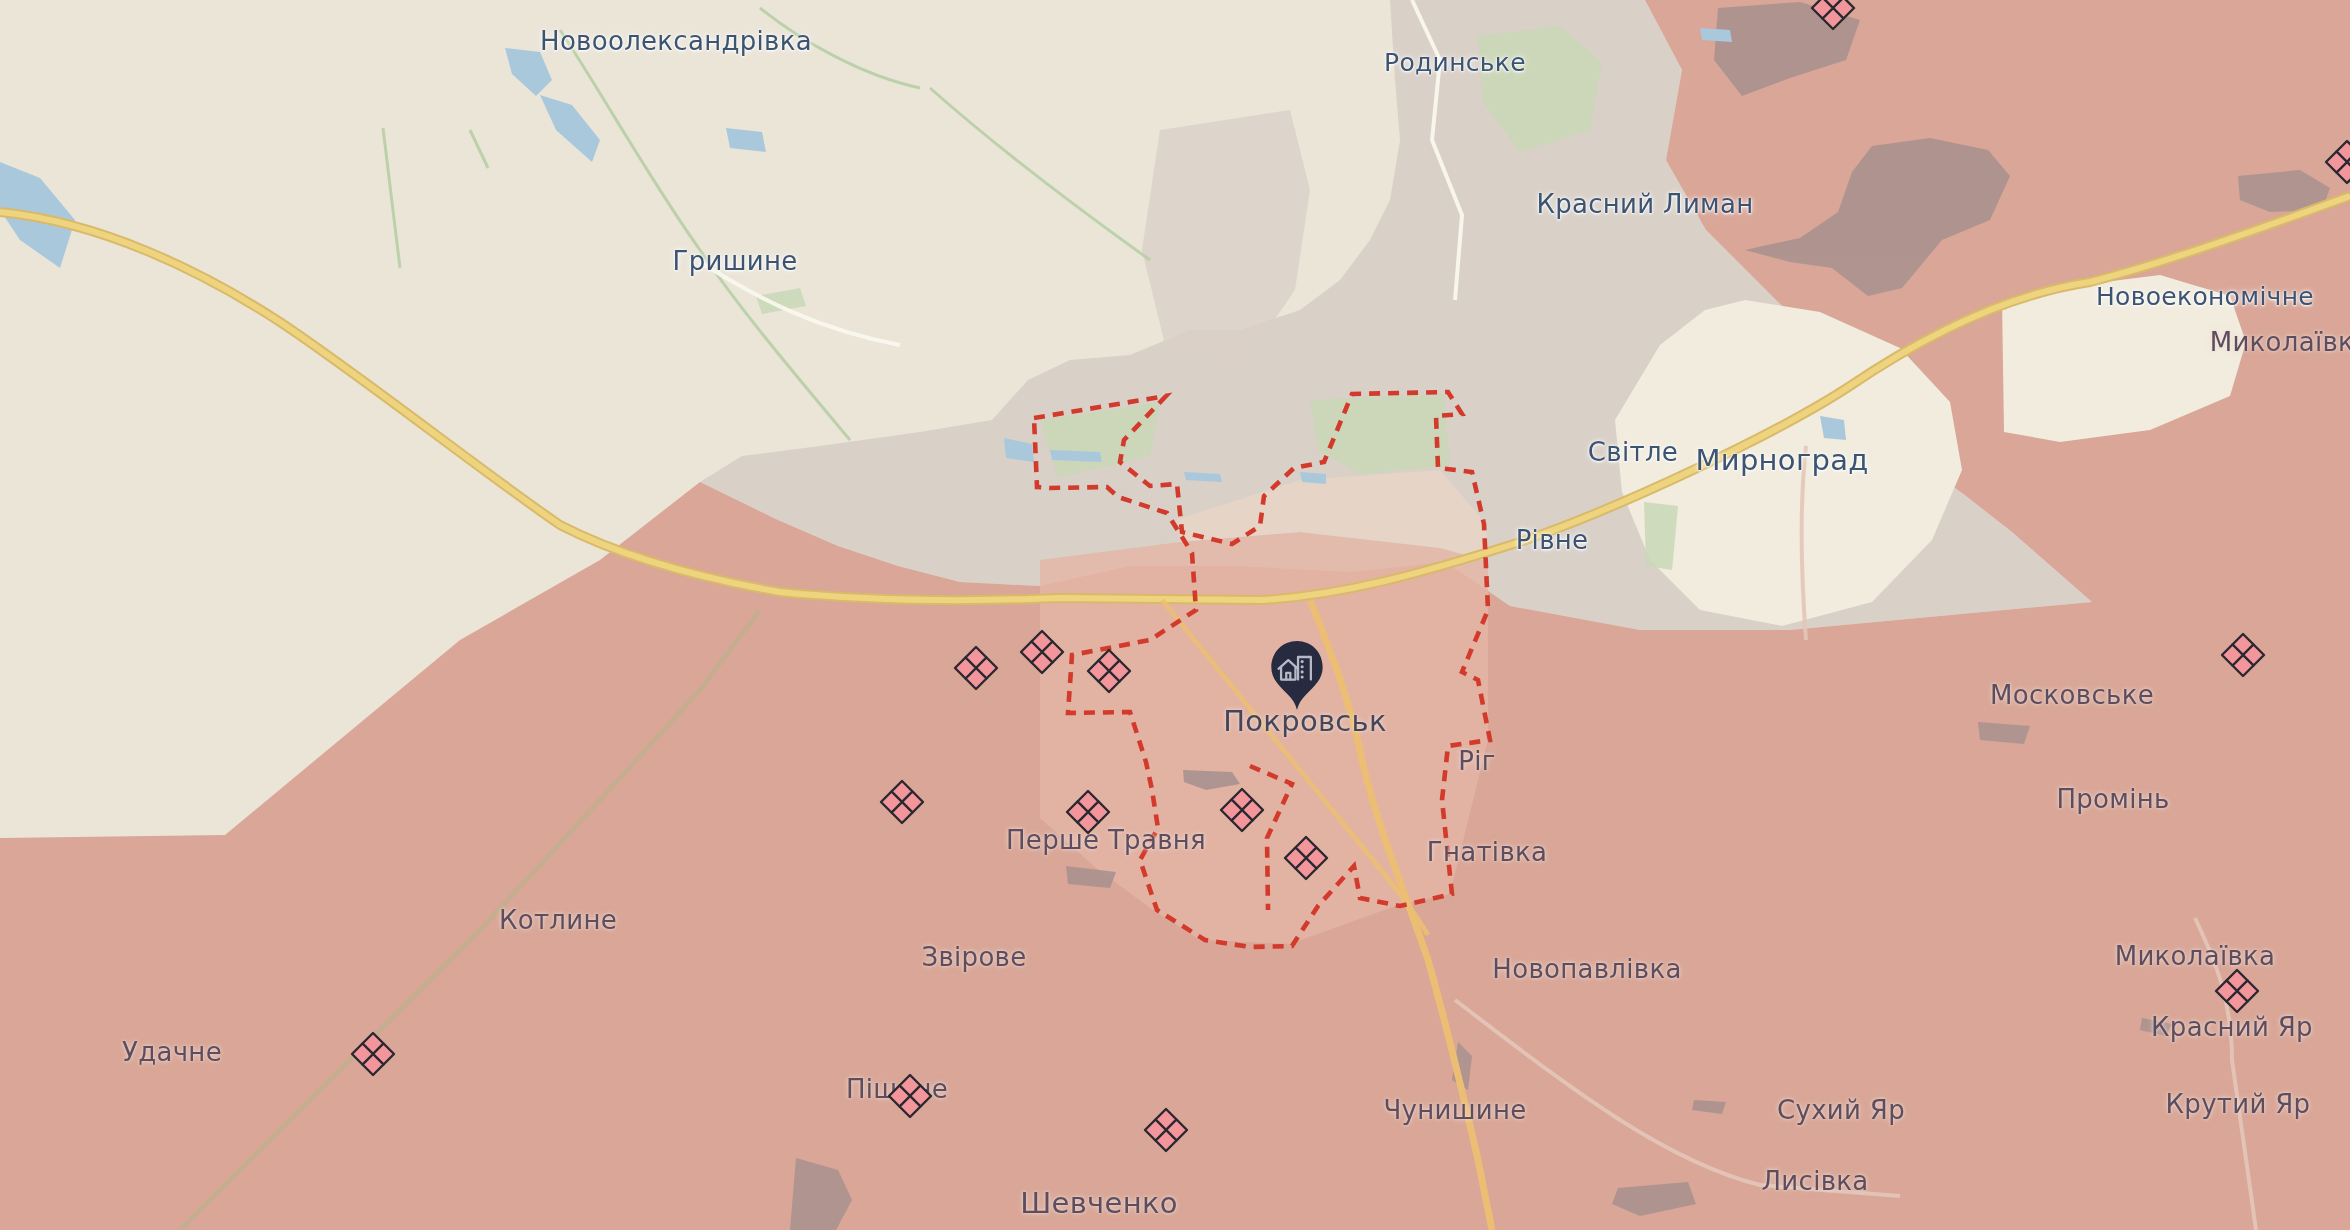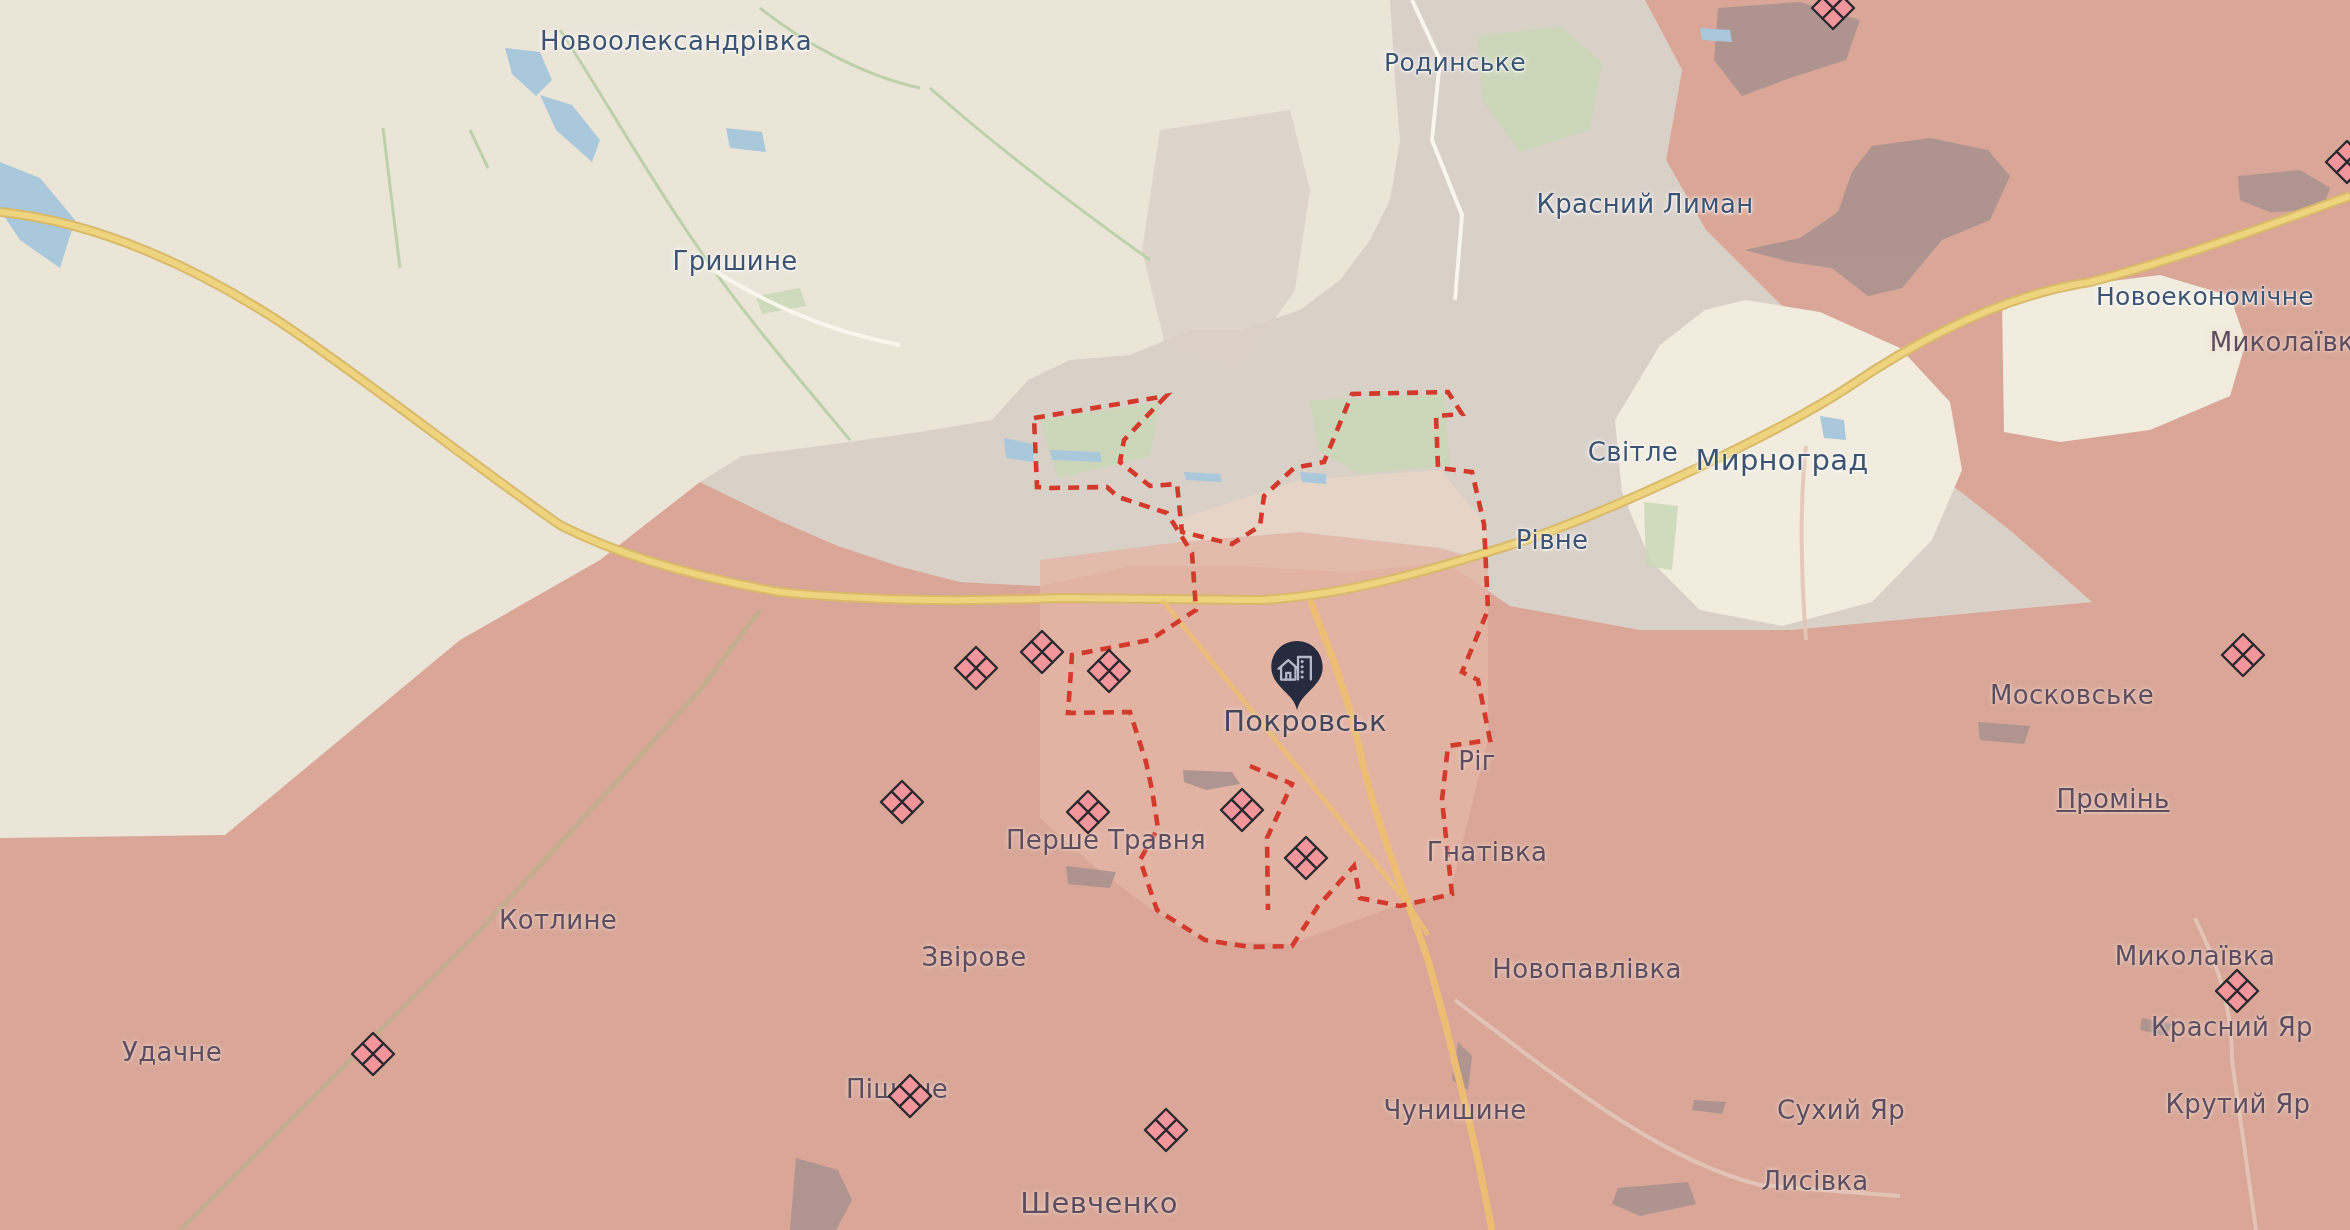--- a/index.html
+++ b/index.html
@@ -108,21 +108,21 @@
       <div class="label town free" style="left: 1645px; top: 204px;">Красний Лиман</div>
       <div class="label town free" style="left: 735px; top: 261px;">Гришине</div>
       <div class="label town-lg free" style="left: 2205px; top: 296px;">Новоекономічне</div>
       <div class="label town occ" style="left: 2290px; top: 342px;">Миколаївка</div>
       <div class="label town free" style="left: 1633px; top: 452px;">Світле</div>
       <div class="label city free" style="left: 1782px; top: 460px;">Мирноград</div>
       <div class="label town free" style="left: 1552px; top: 540px;">Рівне</div>
       <div class="label town occ" style="left: 2072px; top: 695px;">Московське</div>
       <div class="label city dark" style="left: 1305px; top: 721px;">Покровськ</div>
       <div class="label town occ" style="left: 1477px; top: 761px;">Ріг</div>
-      <div class="label town occ" style="left: 2113px; top: 799px; text-decoration: underline;">Промінь</div>
+      <div class="label town occ" style="left: 2113px; top: 799px;">Промінь</div>
       <div class="label town occ" style="left: 1106px; top: 840px;">Перше Травня</div>
       <div class="label town occ" style="left: 1487px; top: 852px;">Гнатівка</div>
       <div class="label town occ" style="left: 558px; top: 920px;">Котлине</div>
       <div class="label town occ" style="left: 2195px; top: 956px;">Миколаївка</div>
       <div class="label town occ" style="left: 974px; top: 957px;">Звірове</div>
       <div class="label town occ" style="left: 1587px; top: 969px;">Новопавлівка</div>
       <div class="label town occ" style="left: 2232px; top: 1027px;">Красний Яр</div>
       <div class="label town occ" style="left: 172px; top: 1052px;">Удачне</div>
       <div class="label town occ" style="left: 897px; top: 1089px;">Піщане</div>
       <div class="label town occ" style="left: 1841px; top: 1110px;">Сухий Яр</div>

